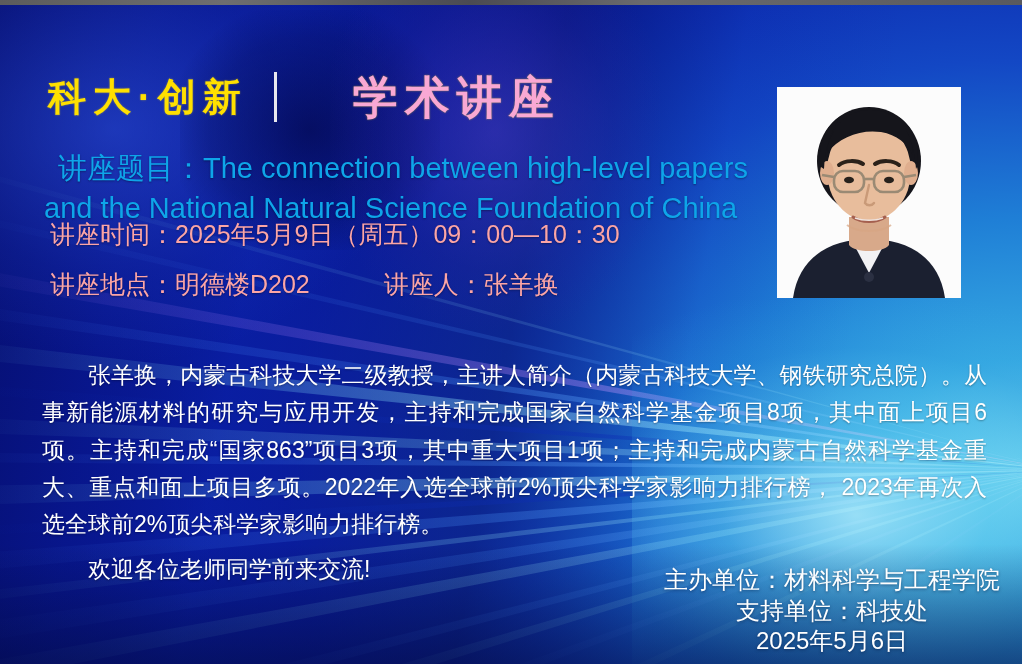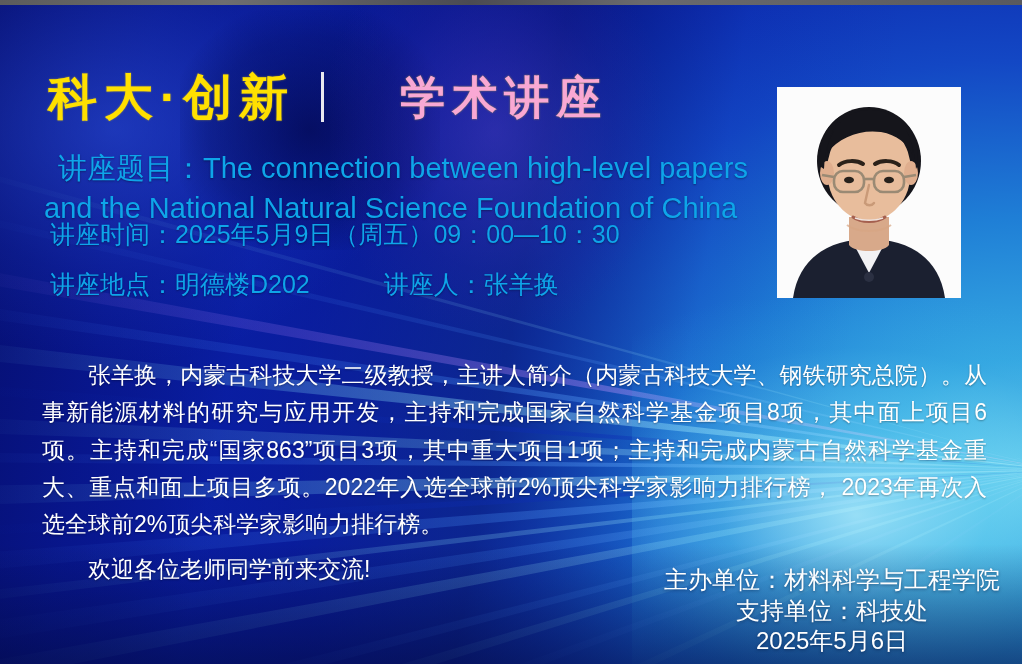--- a/index.html
+++ b/index.html
@@ -78,21 +78,21 @@
   .content { position: absolute; inset: 0; z-index: 20; }
 
   .title-row {
     position: absolute;
     left: 48px; top: 72px;
     display: flex;
     align-items: center;
     gap: 0;
   }
   .title-main {
-    font-size: 49px;
+    font-size: 38px;
     font-weight: bold;
     color: #ffe000;
     letter-spacing: 7px;
     text-shadow: 0 0 2px rgba(255,220,0,0.55);
     white-space: nowrap;
     line-height: 1;
   }
   .title-sep {
     width: 3px;
     height: 50px;
@@ -118,21 +118,21 @@
     color: #0ea5e9;
     font-size: 29px;
     line-height: 1.38;
     text-shadow: 0 1px 2px rgba(0,0,0,0.35);
   }
   .lecture-title .lbl { margin-left: 14px; }
 
   .meta-line {
     position: absolute;
     left: 50px;
-    color: #0ea5e9;
+    color: #fca5a5;
     font-size: 25px;
     line-height: 1;
     white-space: nowrap;
     text-shadow: 0 1px 2px rgba(0,0,0,0.35);
   }
   .meta-time { top: 222px; }
   .meta-place { top: 272px; }
   .meta-place .gap { display: inline-block; width: 74px; }
   .meta-introhead { top: 322px; left: 48px; }
 

